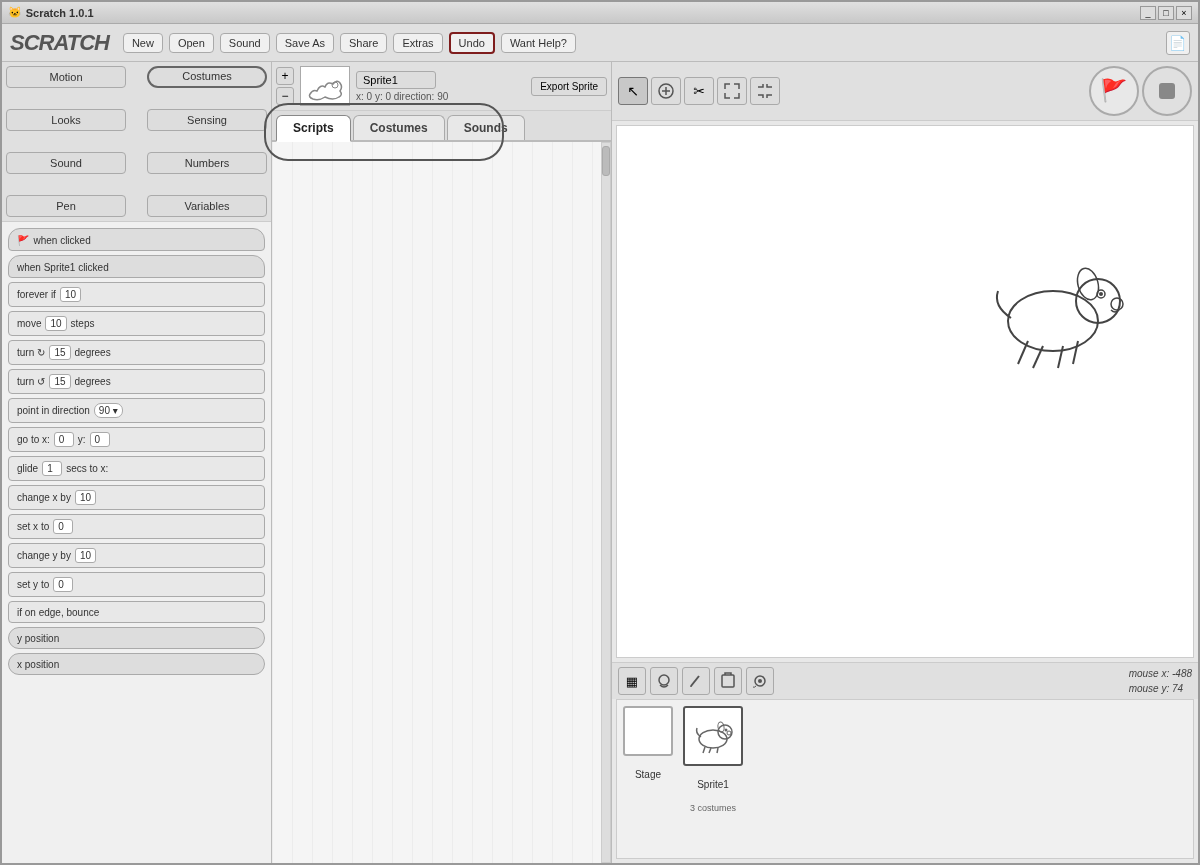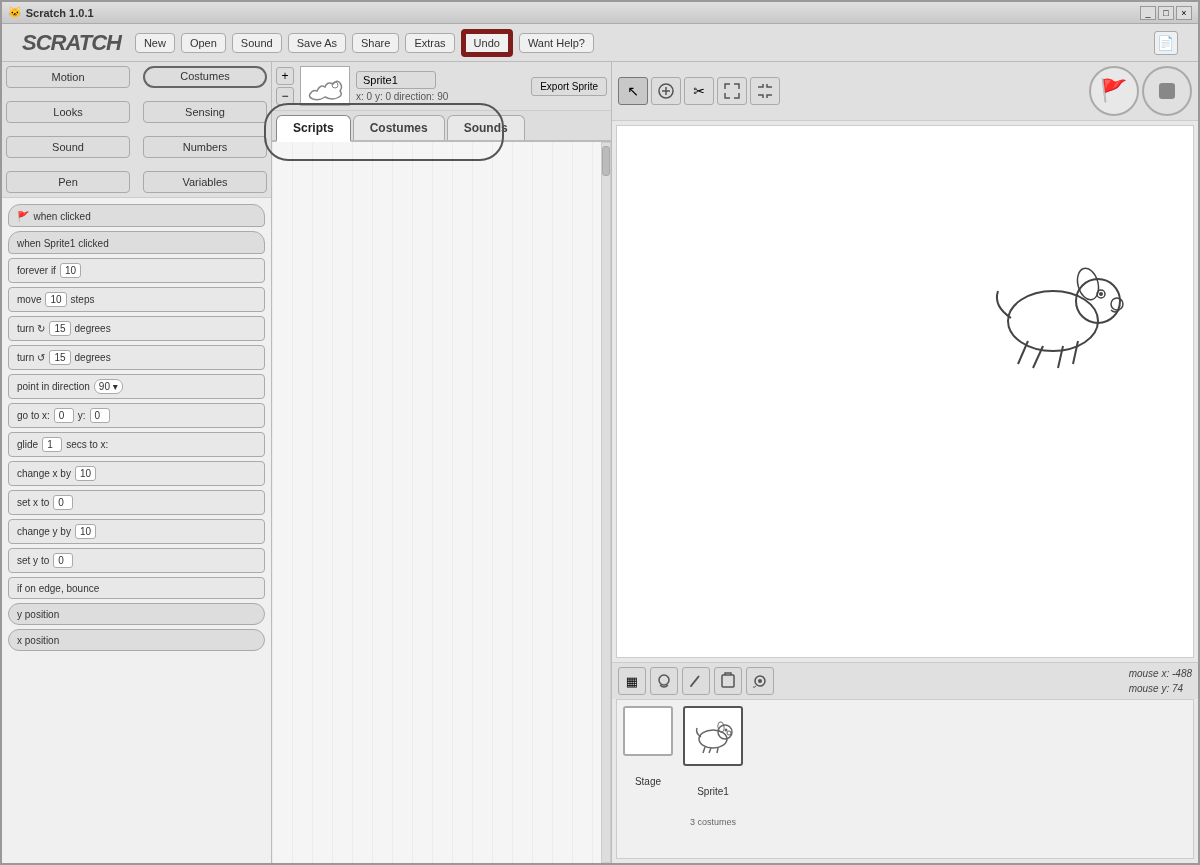--- a/index.html
+++ b/index.html
@@ -58,21 +58,21 @@
       cursor: pointer;
     }
 
     
     .menu-bar {
       background: #e0e0e0;
       border-bottom: 1px solid #bbb;
       height: 38px;
       display: flex;
       align-items: center;
-      padding: 0 20px;
+      padding: 0 8px;
       gap: 6px;
     }
 
     .scratch-logo {
       font-size: 22px;
       font-weight: bold;
       color: #555;
       font-style: italic;
       margin-right: 8px;
       letter-spacing: -1px;
@@ -122,21 +122,21 @@
     
     .category-area {
       padding: 4px;
       border-bottom: 1px solid #ccc;
       background: #e0e0e0;
     }
 
     .category-grid {
       display: grid;
       grid-template-columns: 1fr 1fr;
-      gap: 13px;
+      gap: 21px;
     }
 
     .cat-btn {
       padding: 4px 6px;
       border: 1px solid #aaa;
       border-radius: 4px;
       font-size: 11px;
       cursor: pointer;
       text-align: center;
       background: #ddd;
@@ -423,21 +423,21 @@
       display: flex;
       gap: 10px;
       align-items: flex-start;
       overflow-x: auto;
     }
 
     .sprite-item {
       display: flex;
       flex-direction: column;
       align-items: center;
-      gap: 20px;
+      gap: 13px;
       cursor: pointer;
     }
 
     .sprite-thumb-box {
       width: 60px;
       height: 60px;
       border: 2px solid #aaa;
       background: white;
       display: flex;
       align-items: center;
@@ -465,21 +465,21 @@
 
     
     .category-oval {
       border: 2px solid #666;
       border-radius: 20px;
       padding: 2px 4px;
     }
 
     .undo-btn {
       background: #f0f0f0;
-      border: 5px solid #7f1d1d;
+      border: 2px solid #7f1d1d;
       border-radius: 4px;
       padding: 3px 8px;
       font-size: 11px;
       cursor: pointer;
     }
 
     .scrollbar-vert {
       width: 10px;
       background: #ddd;
       border: 1px solid #ccc;

